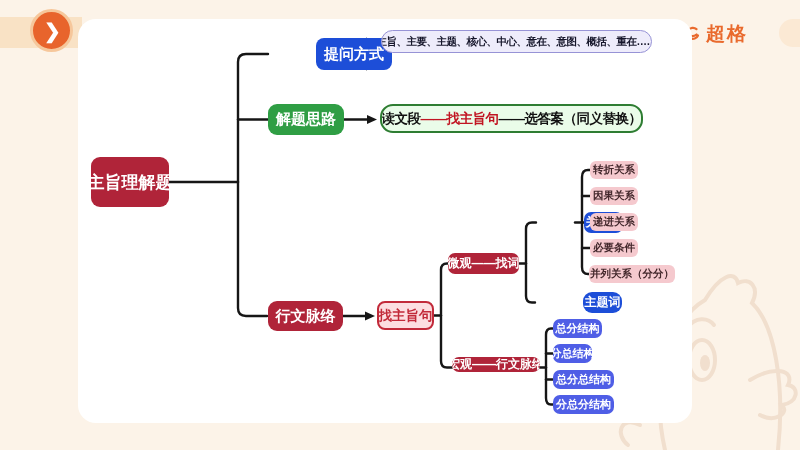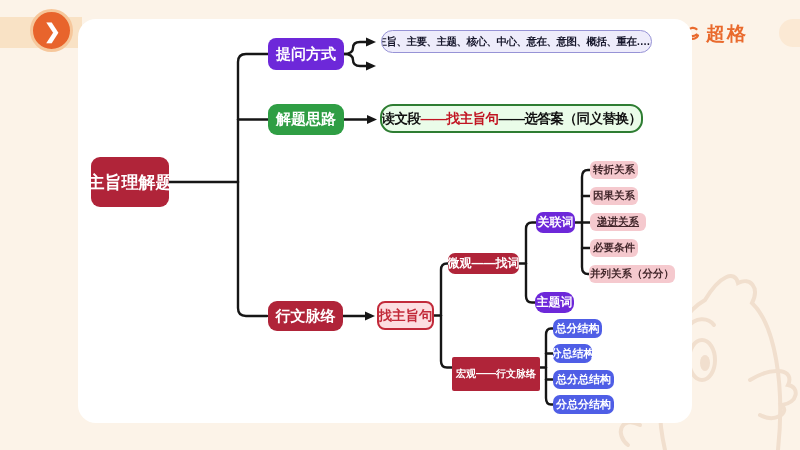--- a/index.html
+++ b/index.html
@@ -25,21 +25,21 @@
   .panel{
     position:absolute;left:78px;top:19px;width:614px;height:404px;
     background:#ffffff;border-radius:18px;
   }
   
   .node{
     position:absolute;box-sizing:border-box;display:flex;align-items:center;justify-content:center;
     font-weight:bold;white-space:nowrap;overflow:hidden;
   }
   .n-darkred{background:#b02439;color:#fff;border-radius:9px;}
-  .n-blue{background:#6d28d9;color:#fff;border-radius:8px;}
+  .n-blue{background:#1d4ed8;color:#fff;border-radius:8px;margin-left:48px;}
   .n-green{background:#2f9e44;color:#fff;border-radius:9px;}
   .n-lav{background:#eeecfb;border:1px solid #9793d6;color:#15152a;border-radius:12px;font-size:10.5px;letter-spacing:-0.5px;}
   .n-procbox{background:#eafce9;border:2px solid #2e7d32;border-radius:13px;color:#111;font-size:13.5px;letter-spacing:-0.5px;}
   .n-pinkmain{background:#fcdee1;border:2px solid #c22a3a;color:#c22a3a;border-radius:8px;}
   .n-pinkleaf{background:#f5c9ce;color:#42272b;border-radius:6px;font-size:10.5px;}
   .n-blueleaf{background:#4f5ee6;color:#fff;border-radius:7px;font-size:11px;}
   .red-seg{color:#c11522;}
   svg.lines{position:absolute;inset:0;pointer-events:none;}
   .mascot{position:absolute;right:0;bottom:0;pointer-events:none;}
 </style>
@@ -131,29 +131,29 @@
       <span>——</span>
       <span>选答案（同义替换）</span>
   </div>
 
   <div class="node n-darkred" style="left:268px;top:301px;width:75px;height:30px;font-size:15px;">行文脉络</div>
 
   <div class="node n-pinkmain" style="left:377px;top:301px;width:57px;height:29px;font-size:13.5px;">找主旨句</div>
 
   <div class="node n-darkred" style="left:448px;top:253px;width:71px;height:21px;font-size:12px;border-radius:7px;">微观——找词</div>
 
-  <div class="node n-darkred" style="left:452px;top:357px;width:88px;height:34px;font-size:10px;border-radius:2px;">宏观——行文脉络</div>
+  <div class="node n-darkred" style="left:452px;top:357px;width:88px;height:15px;font-size:12px;border-radius:7px;">宏观——行文脉络</div>
 
   <div class="node n-blue" style="left:536px;top:212px;width:39px;height:21px;font-size:12px;border-radius:7px;">关联词</div>
 
   <div class="node n-blue" style="left:535px;top:292px;width:39px;height:21px;font-size:12px;border-radius:9px;">主题词</div>
 
   <div class="node n-pinkleaf" style="left:590px;top:161px;width:48px;height:18px;">转折关系</div>
   <div class="node n-pinkleaf" style="left:590px;top:187px;width:48px;height:18px;">因果关系</div>
-  <div class="node n-pinkleaf" style="left:590px;top:213px;width:56px;height:18px;text-decoration:underline;">递进关系</div>
+  <div class="node n-pinkleaf" style="left:590px;top:213px;width:48px;height:18px;">递进关系</div>
   <div class="node n-pinkleaf" style="left:590px;top:239px;width:48px;height:18px;">必要条件</div>
   <div class="node n-pinkleaf" style="left:589px;top:265px;width:86px;height:18px;">并列关系（分分）</div>
 
   <div class="node n-blueleaf" style="left:553px;top:319px;width:49px;height:19px;">总分结构</div>
   <div class="node n-blueleaf" style="left:553px;top:344px;width:39px;height:19px;">分总结构</div>
   <div class="node n-blueleaf" style="left:553px;top:370px;width:61px;height:19px;">总分总结构</div>
   <div class="node n-blueleaf" style="left:553px;top:395px;width:61px;height:19px;">分总分结构</div>
 
 </div>
 

